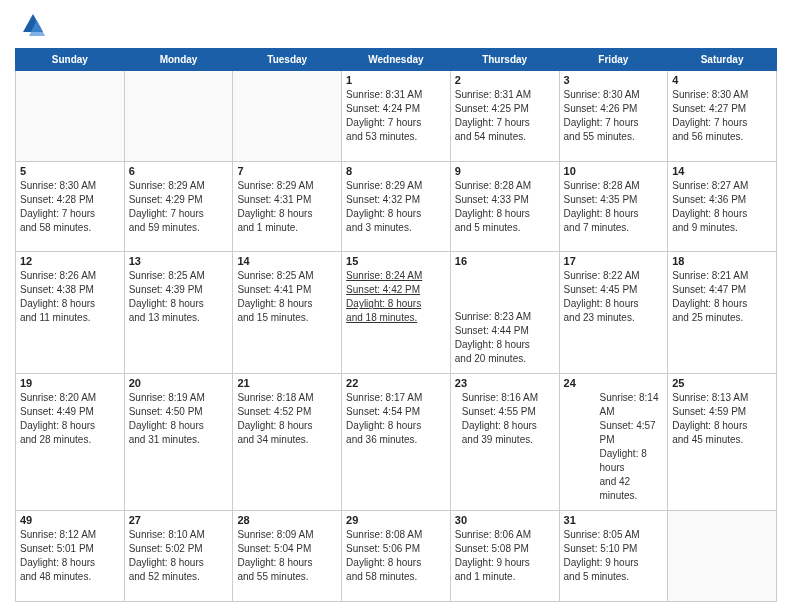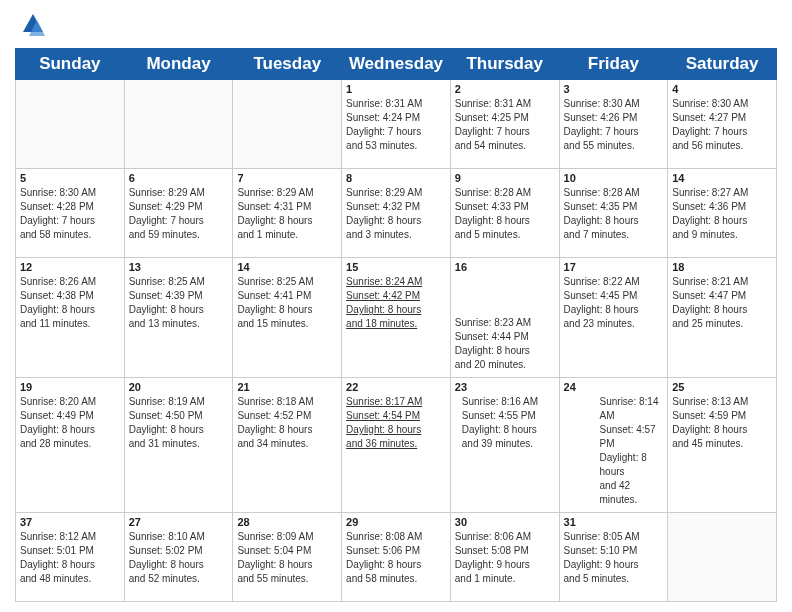--- a/index.html
+++ b/index.html
@@ -63,21 +63,21 @@
     .calendar {
       flex: 1;
       border: 1px solid #ccc;
       border-collapse: collapse;
       width: 100%;
       table-layout: fixed;
     }
     .calendar th {
       background-color: #1a5fa8;
       color: #fff;
-      font-size: 17px;
+      font-size: 10px;
       font-weight: bold;
       padding: 5px 4px;
       text-align: center;
       border: 1px solid #1a5fa8;
     }
     .calendar td {
       border: 1px solid #ccc;
       vertical-align: top;
       padding: 3px 4px;
       font-size: 8.5px;
@@ -287,21 +287,21 @@
           </td>
           <td>
             <span class="day-num">21</span>
             <div class="day-info" style="white-space: pre-line;">Sunrise: 8:18 AM
 Sunset: 4:52 PM
 Daylight: 8 hours
 and 34 minutes.</div>
           </td>
           <td>
             <span class="day-num">22</span>
-            <div class="day-info" style="white-space: pre-line; text-decoration: underline;">Sunrise: 8:17 AM
+            <div class="day-info" style="white-space: pre-line;">Sunrise: 8:17 AM
 Sunset: 4:54 PM
 Daylight: 8 hours
 and 36 minutes.</div>
           </td>
           <td>
             <span class="day-num">23</span>
             <div class="day-info" style="white-space: pre-line; margin-left: 7px;">Sunrise: 8:16 AM
 Sunset: 4:55 PM
 Daylight: 8 hours
 and 39 minutes.</div>
@@ -316,21 +316,21 @@
           <td>
             <span class="day-num">25</span>
             <div class="day-info" style="white-space: pre-line;">Sunrise: 8:13 AM
 Sunset: 4:59 PM
 Daylight: 8 hours
 and 45 minutes.</div>
           </td>
         </tr>
         <tr>
           <td>
-            <span class="day-num">37</span>
+            <span class="day-num">49</span>
             <div class="day-info" style="white-space: pre-line;">Sunrise: 8:12 AM
 Sunset: 5:01 PM
 Daylight: 8 hours
 and 48 minutes.</div>
           </td>
           <td>
             <span class="day-num">27</span>
             <div class="day-info" style="white-space: pre-line;">Sunrise: 8:10 AM
 Sunset: 5:02 PM
 Daylight: 8 hours

